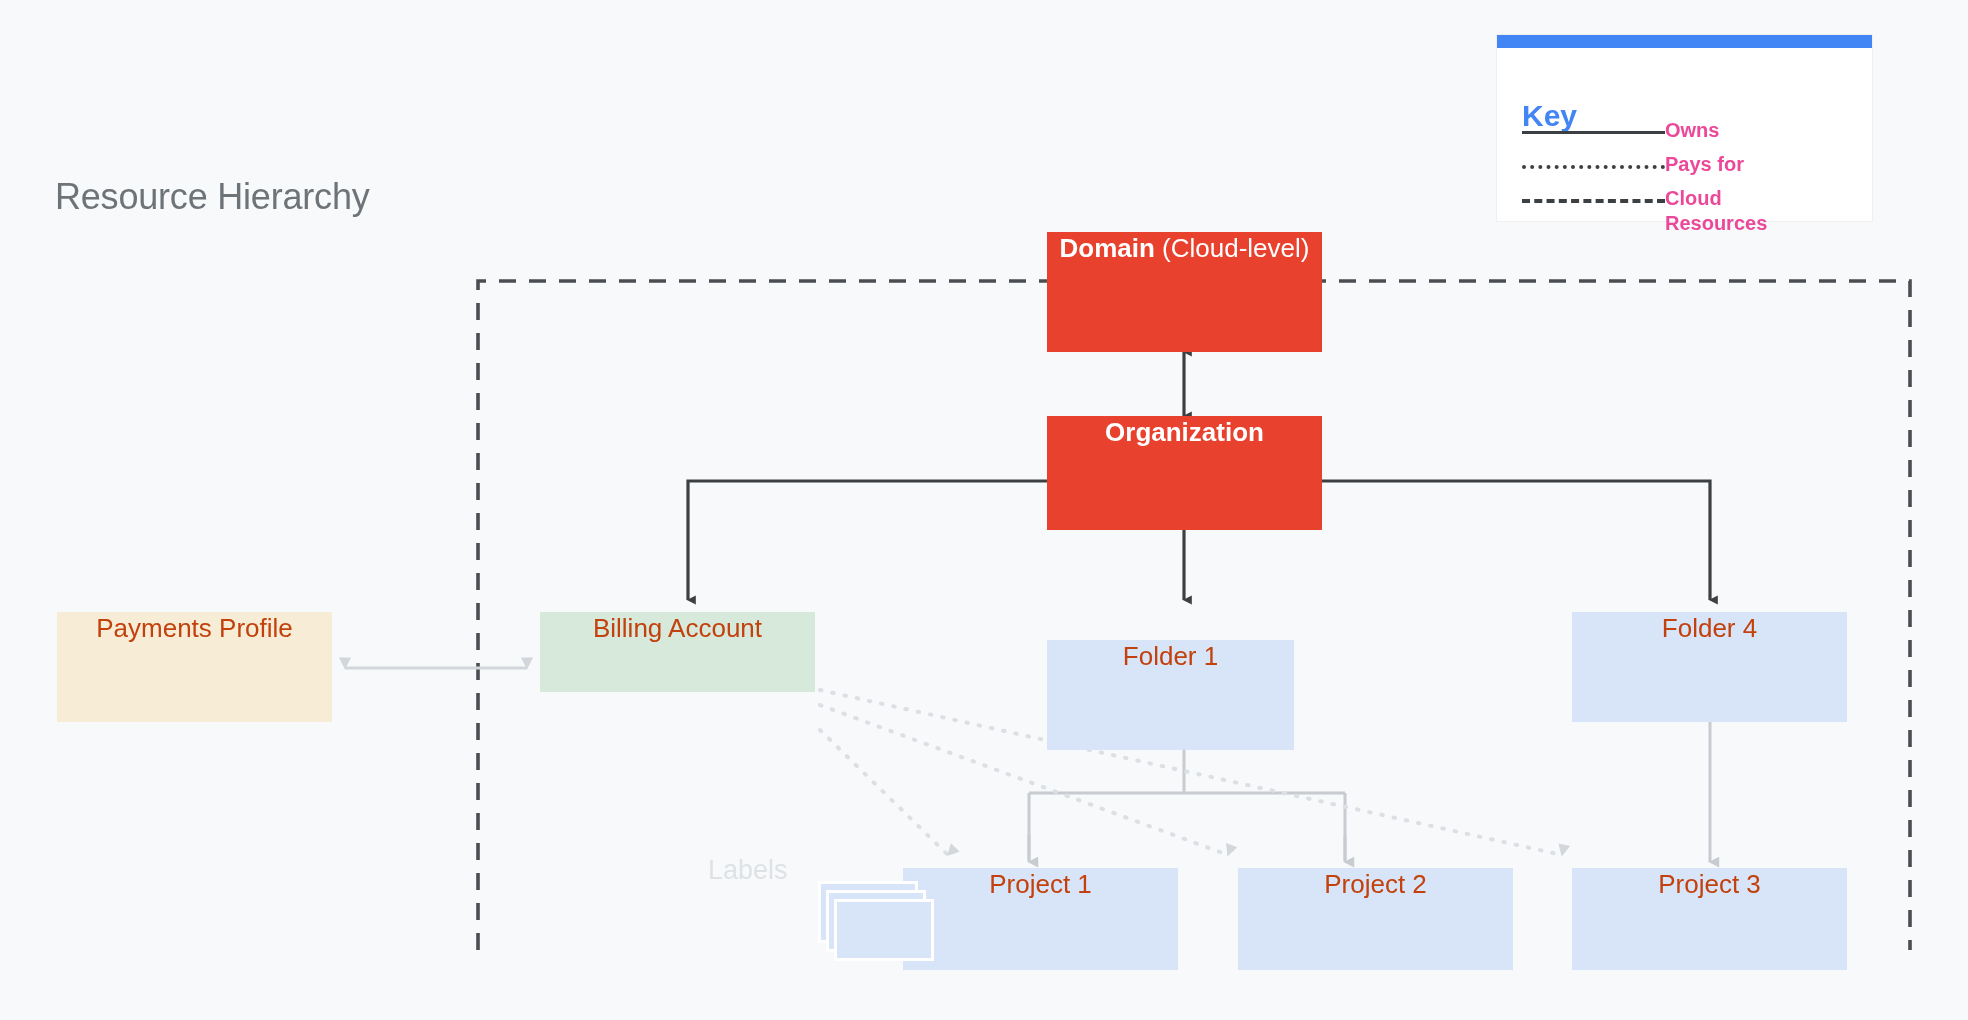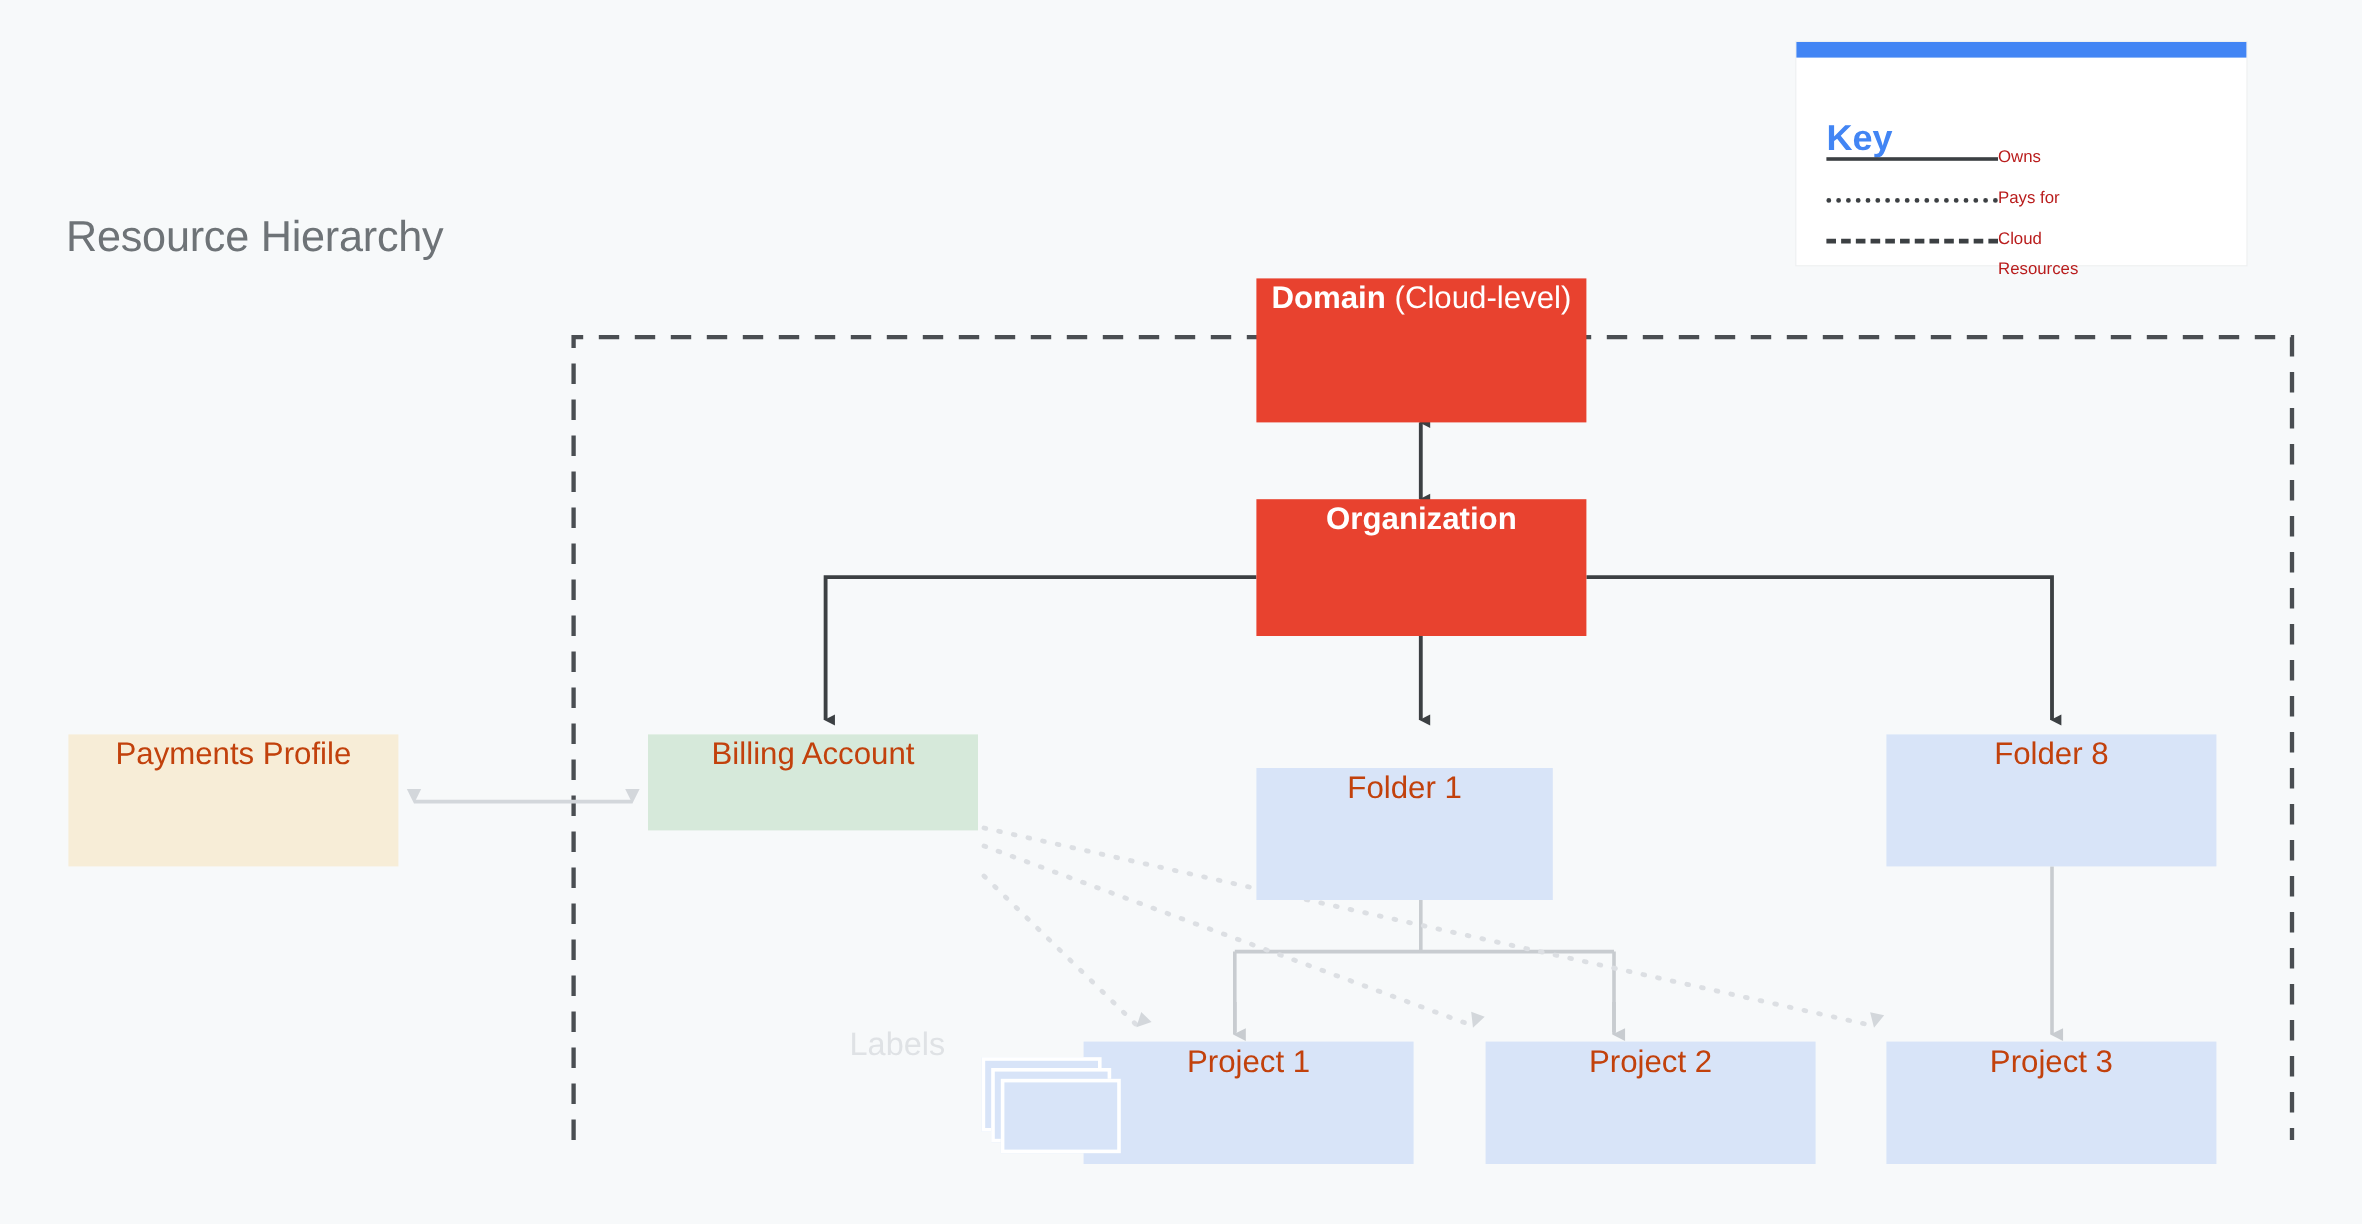--- a/index.html
+++ b/index.html
@@ -121,23 +121,23 @@
     position: absolute;
     left: 0; top: 16px;
     width: 143px;
     height: 0;
     display: block;
   }
   .sample-solid  { border-top: 3px solid #3C4043; }
   .sample-dotted { border-top: 4px dotted #3C4043; }
   .sample-dashed { border-top: 4px dashed #3C4043; }
   .legend-label {
-    font-size: 14px;
-    font-weight: 400;
-    color: #b91c1c;
+    font-size: 20px;
+    font-weight: 700;
+    color: #ec4899;
     line-height: 25px;
     padding-top: 3px;
   }
 </style>
 </head>
 <body>
 
 <div id="stage">
 
   <svg id="wires" viewBox="0 0 1968 1020">
@@ -197,21 +197,21 @@
 
   <div class="node node-pale fill-green" style="left:540px; top:612px; width:275px; height:80px;">
     <span>Billing Account</span>
   </div>
 
   <div class="node node-pale fill-blue" style="left:1047px; top:640px; width:247px; height:110px;">
     <span>Folder 1</span>
   </div>
 
   <div class="node node-pale fill-blue" style="left:1572px; top:612px; width:275px; height:110px;">
-    <span>Folder 8</span>
+    <span>Folder 4</span>
   </div>
 
   <div class="node node-pale fill-blue" style="left:903px; top:868px; width:275px; height:102px;">
     <span>Project 1</span>
   </div>
 
   <div class="node node-pale fill-blue" style="left:1238px; top:868px; width:275px; height:102px;">
     <span>Project 2</span>
   </div>
 

